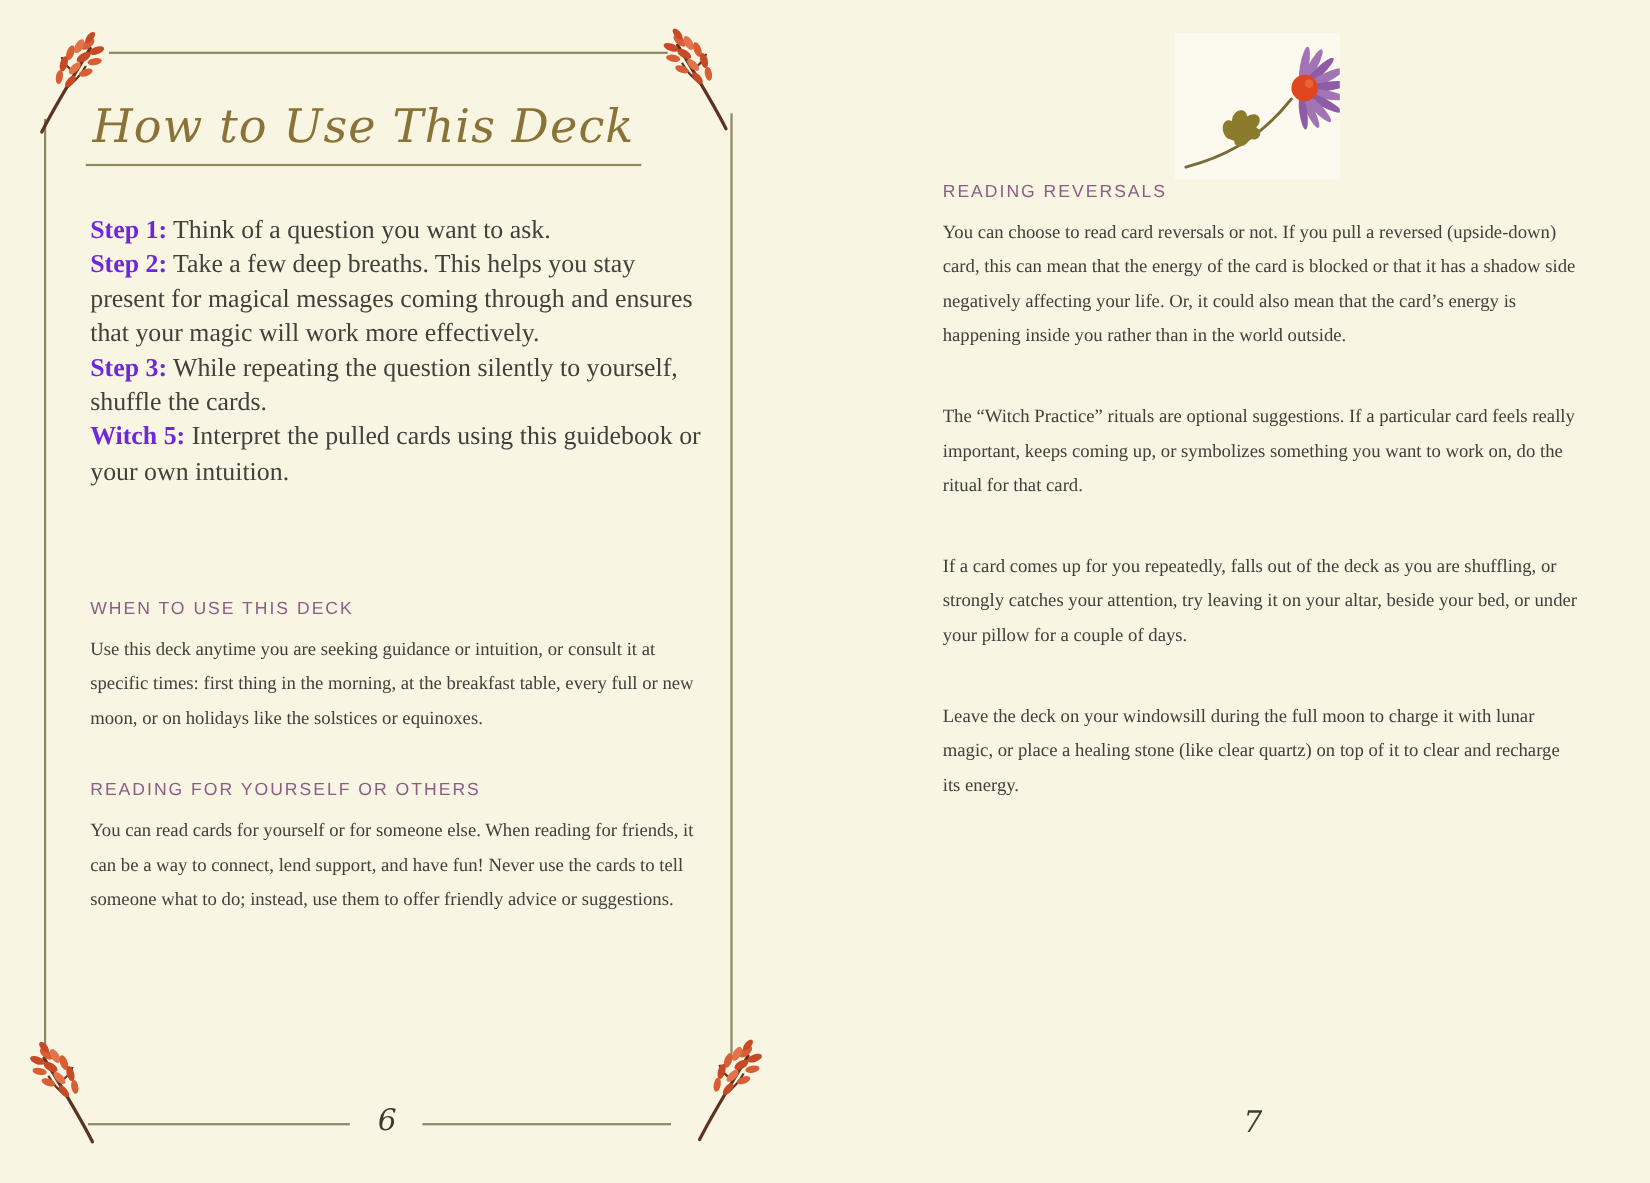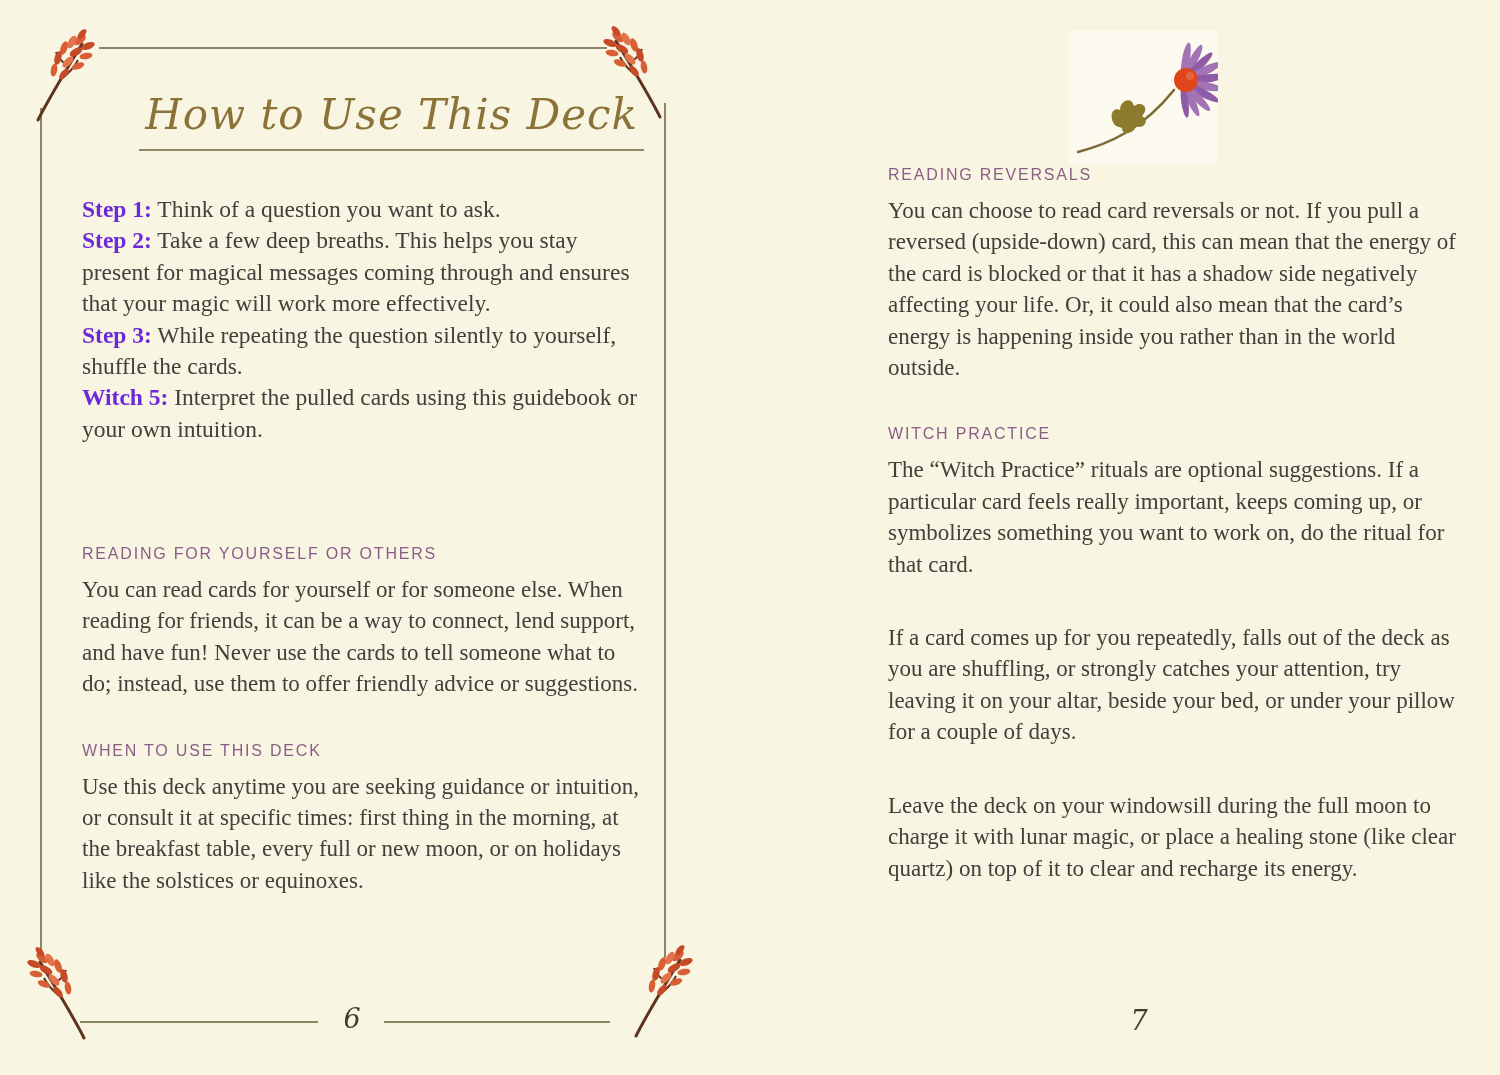--- a/index.html
+++ b/index.html
@@ -19,40 +19,40 @@
   }
   .abs{position:absolute;}
   .line{position:absolute;background:var(--frame_color);}
   
   .frame-top{left:99px;top:47px;width:508px;height:2px;}
   .frame-left{left:40px;top:108px;width:2px;height:856px;}
   .frame-right{left:664px;top:103px;width:2px;height:855px;}
   .bottom-rule-l{left:80px;top:1021px;width:238px;height:2px;}
   .bottom-rule-r{left:384px;top:1021px;width:226px;height:2px;}
   
-  .title-wrap{left:78px;top:90px;width:566px;text-align:right;}
+  .title-wrap{left:78px;top:90px;width:566px;text-align:left;}
   .title{
     display:inline-block;margin:0;font-family:"DejaVu Serif",serif;
     font-style:italic;font-weight:normal;font-size:42px;letter-spacing:1px;
     color:var(--title_color);
     border-bottom:2px solid #8f8a5e;padding:0 6px 10px 6px;
   }
   
   .steps{left:82px;top:194px;width:568px;}
   .step{margin:0;font-size:23.5px;line-height:31.4px;color:var(--body_color);}
   .step-label{font-weight:bold;color:#6d28d9;}
   .sections-left{left:82px;top:545px;width:568px;}
-  .sections-right{left:888px;top:166px;width:578px;}
+  .sections-right{left:857px;top:166px;width:578px;}
   .section{margin:0 0 42px 0;}
   .heading{
     margin:0 0 11px 0;font-family:"Liberation Sans",sans-serif;
     font-weight:400;font-size:16px;letter-spacing:1.8px;
     color:var(--heading_color);
   }
-  .body-par{margin:0;font-size:23px;line-height:31.4px;color:var(--body_color);}
+  .body-par{margin:0;font-size:17px;line-height:31.4px;color:var(--body_color);}
   
   .pagenum{
     font-family:"DejaVu Serif",serif;font-style:italic;font-size:27px;
     color:var(--pagenum_color);text-align:center;
   }
   .pagenum-left{left:328px;top:1003px;width:48px;}
   .pagenum-right{left:1119px;top:1005px;width:40px;}
   
   .sprig{position:absolute;width:70px;height:95px;}
   .sprig-tl{left:30px;top:28px;}
@@ -119,27 +119,27 @@
   <p class="step"><strong class="step-label">Step 2:</strong><span class="step-text"> Take a few deep breaths. This helps you stay present for magical messages coming through and ensures that your magic will work more effectively.</span></p>
 
   <p class="step"><strong class="step-label">Step 3:</strong><span class="step-text"> While repeating the question silently to yourself, shuffle the cards.</span></p>
 
 
   <p class="step"><strong class="step-label">Witch 5:</strong><span class="step-text"> Interpret the pulled cards using this guidebook or your own intuition.</span></p>
 </div>
 
     <div class="abs sections-left">
   <div class="section">
+    <h2 class="heading">WHEN TO USE THIS DECK</h2>
+    <p class="body-par">Use this deck anytime you are seeking guidance or intuition, or consult it at specific times: first thing in the morning, at the breakfast table, every full or new moon, or on holidays like the solstices or equinoxes.</p>
+  </div>
+
+  <div class="section">
     <h2 class="heading">READING FOR YOURSELF OR OTHERS</h2>
     <p class="body-par">You can read cards for yourself or for someone else. When reading for friends, it can be a way to connect, lend support, and have fun! Never use the cards to tell someone what to do; instead, use them to offer friendly advice or suggestions.</p>
-  </div>
-
-  <div class="section">
-    <h2 class="heading">WHEN TO USE THIS DECK</h2>
-    <p class="body-par">Use this deck anytime you are seeking guidance or intuition, or consult it at specific times: first thing in the morning, at the breakfast table, every full or new moon, or on holidays like the solstices or equinoxes.</p>
   </div>
 </div>
 
     <div class="abs pagenum pagenum-left">6</div>
   </section>
 
   <section>
     <div class="abs flower-box">
       <svg viewBox="0 0 150 133">
         <path d="M10 122 C 40 114, 74 100, 106 60" stroke="#7b6b36" stroke-width="2.6" fill="none" stroke-linecap="round"></path>
@@ -183,21 +183,20 @@
       </svg>
     </div>
 
     <div class="abs sections-right">
   <div class="section">
     <h2 class="heading">READING REVERSALS</h2>
     <p class="body-par">You can choose to read card reversals or not. If you pull a reversed (upside-down) card, this can mean that the energy of the card is blocked or that it has a shadow side negatively affecting your life. Or, it could also mean that the card’s energy is happening inside you rather than in the world outside.</p>
   </div>
 
   <div class="section">
-    <h2 class="heading">WITCH PRACTICE</h2>
     <p class="body-par">The “Witch Practice” rituals are optional suggestions. If a particular card feels really important, keeps coming up, or symbolizes something you want to work on, do the ritual for that card.</p>
   </div>
 
   <div class="section">
     <p class="body-par">If a card comes up for you repeatedly, falls out of the deck as you are shuffling, or strongly catches your attention, try leaving it on your altar, beside your bed, or under your pillow for a couple of days.</p>
   </div>
 
   <div class="section">
     <p class="body-par">Leave the deck on your windowsill during the full moon to charge it with lunar magic, or place a healing stone (like clear quartz) on top of it to clear and recharge its energy.</p>
   </div>

